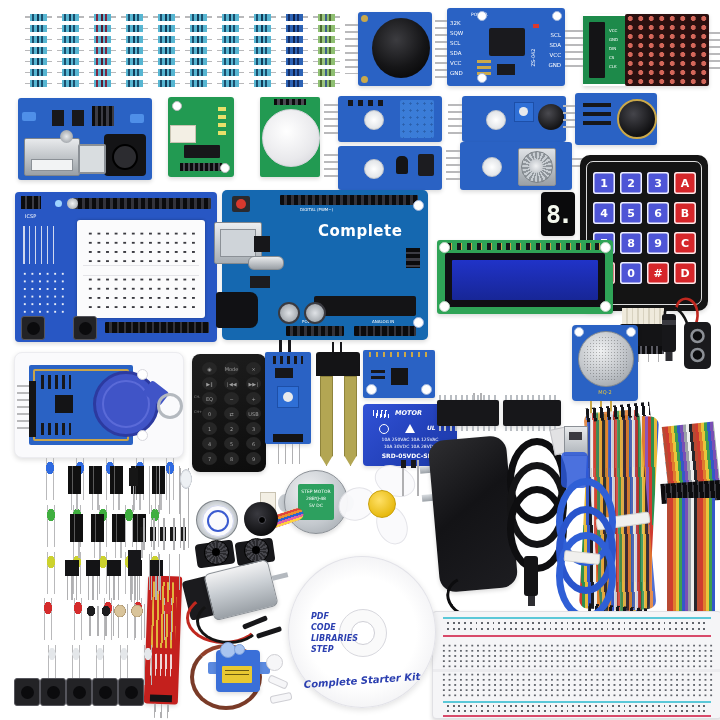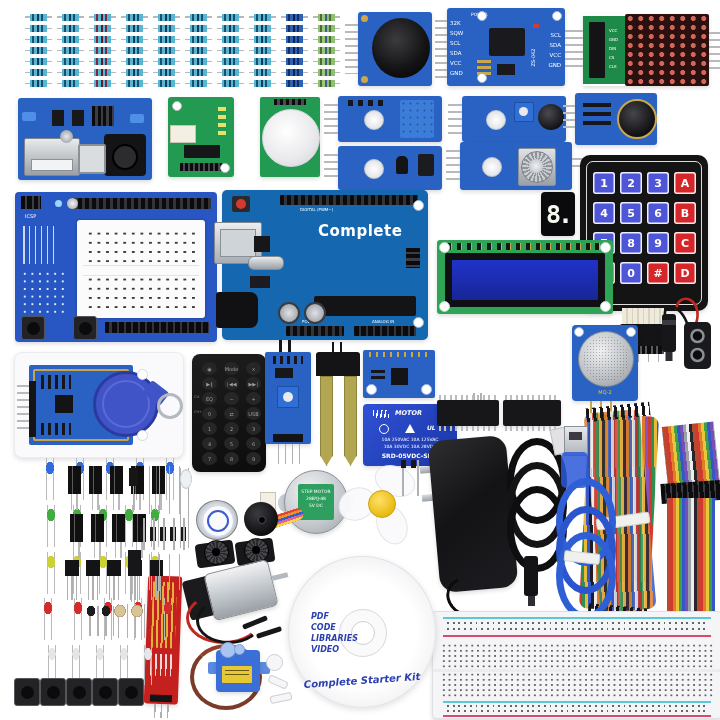--- a/index.html
+++ b/index.html
@@ -437,21 +437,21 @@
     <div class="a" style="left:10px;right:10px;top:103px;height:2px;background:#d84a6a"></div>
   </div>
 
   <div class="a" style="left:288px;top:556px;width:146px;height:150px;border-radius:50%;background:radial-gradient(circle,#ffffff 52%,#f4f4f6 72%,#e9e9ee 100%);border:1px solid #e2e2e8;box-shadow:0 2px 6px rgba(0,0,0,.12)">
     <div class="a" style="left:50px;top:52px;width:46px;height:46px;border-radius:50%;background:#fafafa;border:1px solid #d8d8de"></div>
     <div class="a" style="left:62px;top:64px;width:22px;height:22px;border-radius:50%;background:#fff;border:1px solid #cfcfd6"></div>
     <div class="a" style="left:22px;top:54px;font-size:8px;font-style:italic;font-weight:bold;color:#2b3fb0;line-height:11px">
       <div>PDF</div>
       <div>CODE</div>
       <div>LIBRARIES</div>
-      <div>VIDEO</div>
+      <div>STEP</div>
     </div>
     <div class="a" style="left:50%;top:118px;transform:translateX(-50%) rotate(-4deg);font-size:10px;font-style:italic;font-weight:bold;color:#2b3fb0;white-space:nowrap">Complete Starter Kit</div>
   </div>
 
   <div class="a" style="left:274px;top:468px;width:80px;height:72px">
     <div class="a" style="left:4px;top:26px;width:14px;height:18px;border-radius:50%;background:#c9ced3"></div>
     <div class="a" style="right:0;top:26px;width:14px;height:18px;border-radius:50%;background:#c9ced3"></div>
     <div class="a sh" style="left:10px;top:2px;width:62px;height:62px;border-radius:50%;background:radial-gradient(circle at 38% 32%,#f0f1f3,#c3c8cd 60%,#9aa0a6);border:1px solid #8b9096"></div>
     <div class="a" style="left:24px;top:16px;width:36px;height:32px;background:#2da05f;border-radius:2px;color:#fff;font-size:4.5px;line-height:7px;text-align:center;padding-top:4px">
       <div>STEP MOTOR</div>

